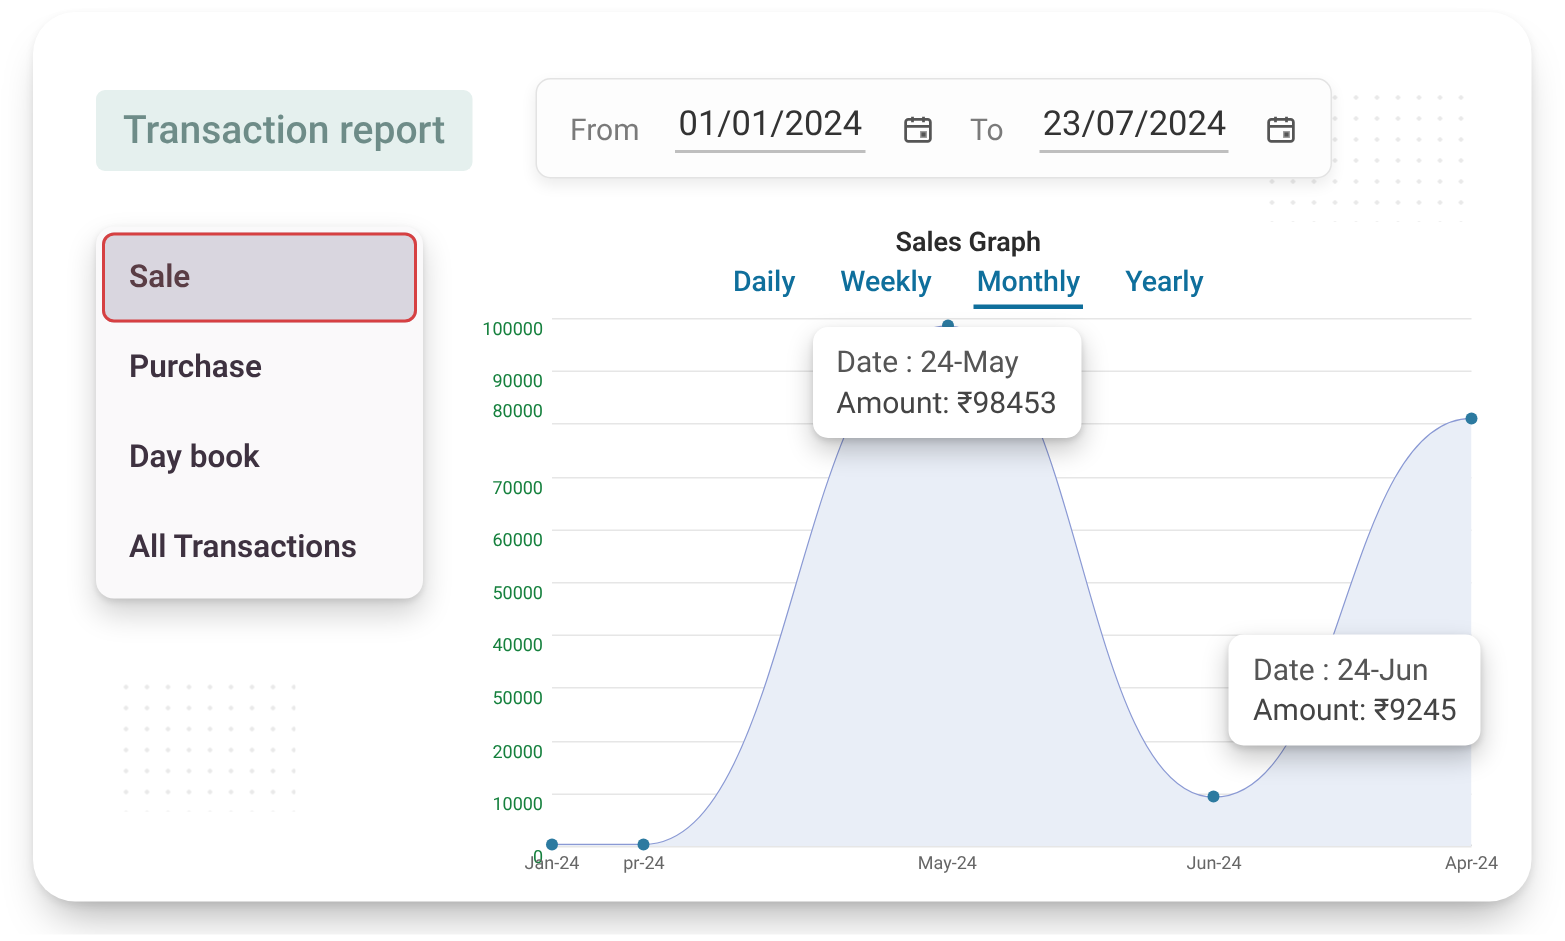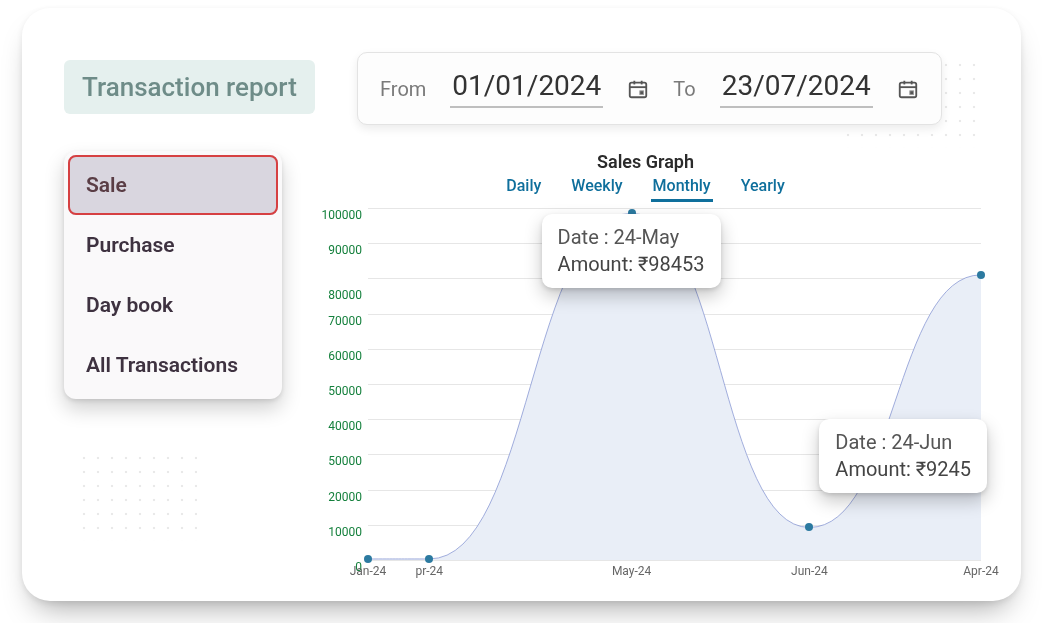--- a/index.html
+++ b/index.html
@@ -54,21 +54,21 @@
   .daterange{
     position:absolute;top:44px;left:335px;
     background:#fdfdfd;border:1px solid #e3e3e3;border-radius:10px;
     padding:16px 22px;
     box-shadow:0 4px 10px rgba(0,0,0,0.08);
     display:flex;align-items:center;gap:24px;
     color:#555;font-size:20px;
   }
   .daterange .lbl{color:#7a7a7a;}
   .dateval{
-    color:#333;font-size:28px;
+    color:#333;font-size:23px;
     border-bottom:2px solid #bfbfbf;
     padding:0 2px 4px 2px;
   }
   .cal-icon{
     width:22px;height:22px;stroke:#9a9a9a;fill:#9a9a9a;
     flex:0 0 auto;
   }
 
   
   .sidebar{
@@ -90,21 +90,21 @@
   
   .chart-wrap{
     position:absolute;top:143px;left:288px;right:40px;bottom:35px;
   }
   .chart-header{
     display:flex;align-items:center;justify-content:space-between;
     margin-bottom:6px;
     flex-direction:column;
   }
   .chart-title{font-size:18px;color:#2b2b2b;font-weight:600;}
-  .gran-tabs{display:flex;gap:26px;font-size:16px;}
+  .gran-tabs{display:flex;gap:26px;font-size:19px;}
   .gran-tab{color:var(--accent);cursor:pointer;padding:4px 2px;border-bottom:3px solid transparent;font-weight:500;}
   .gran-tab.active{border-bottom-color:var(--accent);}
 
   .plot{
     position:relative;
     height:370px;
   }
   .ylabel{
     position:absolute;right:6px;transform:translateY(50%);
     font-size:12px;color:#15803d;text-align:right;width:48px;
@@ -196,21 +196,21 @@
           <div class="ylabel" style="position: absolute; left: 0px; width: 52px; text-align: right; top: 239.4px;">50000</div>
           <div class="gridline" style="top: 211.2px;"></div>
           <div class="ylabel" style="position: absolute; left: 0px; width: 52px; text-align: right; top: 204.2px;">40000</div>
           <div class="gridline" style="top: 176px;"></div>
           <div class="ylabel" style="position: absolute; left: 0px; width: 52px; text-align: right; top: 169px;">50000</div>
           <div class="gridline" style="top: 140.8px;"></div>
           <div class="ylabel" style="position: absolute; left: 0px; width: 52px; text-align: right; top: 133.8px;">60000</div>
           <div class="gridline" style="top: 105.6px;"></div>
           <div class="ylabel" style="position: absolute; left: 0px; width: 52px; text-align: right; top: 98.6px;">70000</div>
           <div class="gridline" style="top: 70.4px;"></div>
-          <div class="ylabel" style="position: absolute; left: 0px; width: 52px; text-align: right; top: 73px;">80000</div>
+          <div class="ylabel" style="position: absolute; left: 0px; width: 52px; text-align: right; top: 48px;">80000</div>
           <div class="gridline" style="top: 35.2px;"></div>
           <div class="ylabel" style="position: absolute; left: 0px; width: 52px; text-align: right; top: 28.2px;">90000</div>
           <div class="gridline" style="top: 0px;"></div>
           <div class="ylabel" style="position: absolute; left: 0px; width: 52px; text-align: right; top: -7px;">100000</div>
           <div class="xaxis-line"></div>
           <svg class="series" viewBox="0 0 100 100" preserveAspectRatio="none">
             <path d="M 0 99.7 C 5 99.7 5 99.7 10 99.7 C 26.5 99.7 26.5 1.5469999999999984 43 1.5469999999999984 C 57.5 1.5469999999999984 57.5 90.755 72 90.755 C 86 90.755 86 18.999999999999993 100 18.999999999999993 L 100 100 L 0 100 Z" fill="var(--area)" stroke="none"></path>
             <path d="M 0 99.7 C 5 99.7 5 99.7 10 99.7 C 26.5 99.7 26.5 1.5469999999999984 43 1.5469999999999984 C 57.5 1.5469999999999984 57.5 90.755 72 90.755 C 86 90.755 86 18.999999999999993 100 18.999999999999993" fill="none" stroke="var(--line)" stroke-width="0.8" vector-effect="non-scaling-stroke"></path>
           </svg>
           <div class="xlabel" style="left: 58px;">Jan-24</div>

